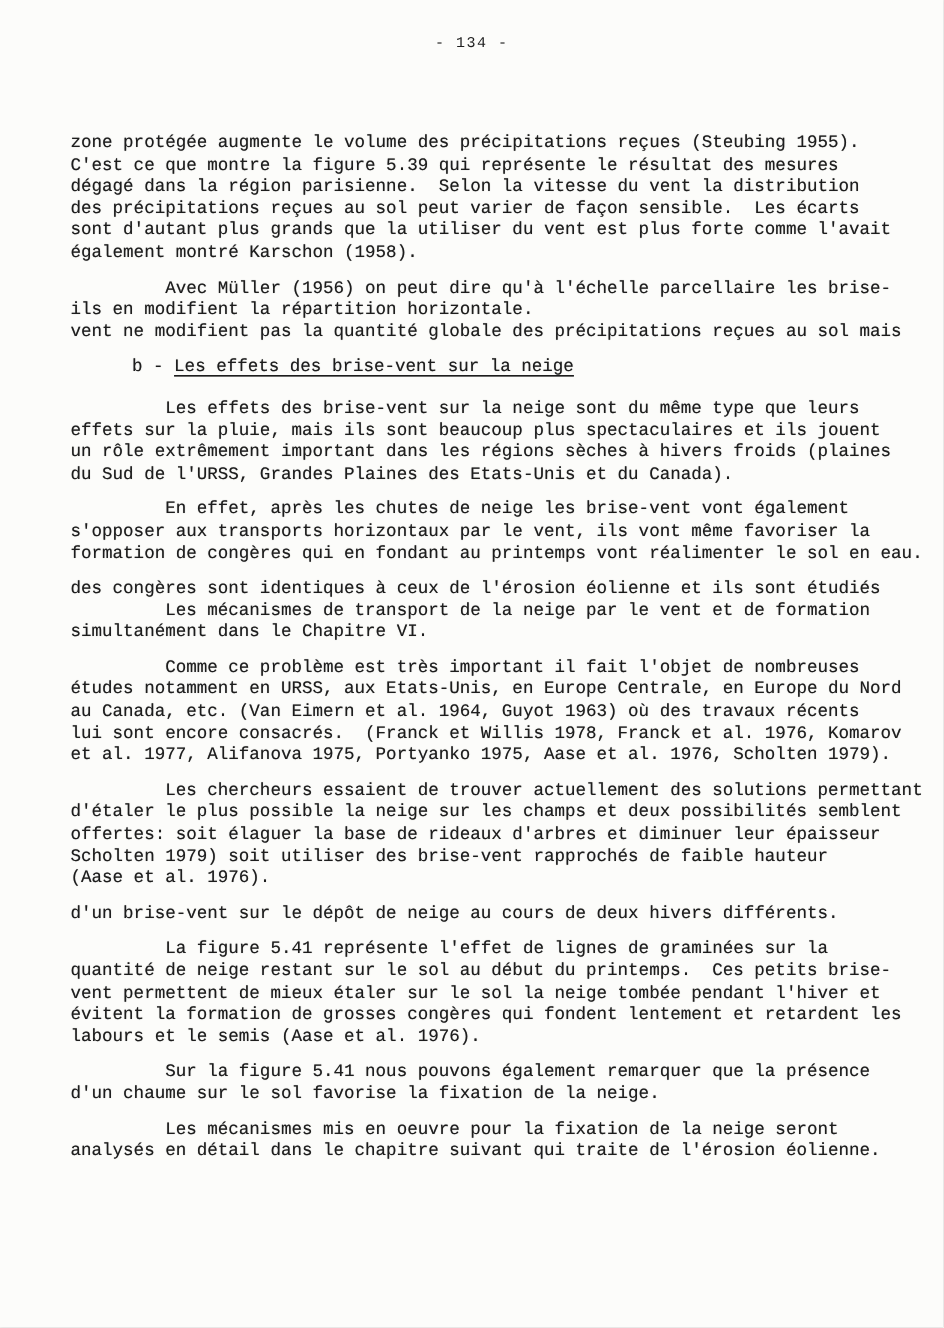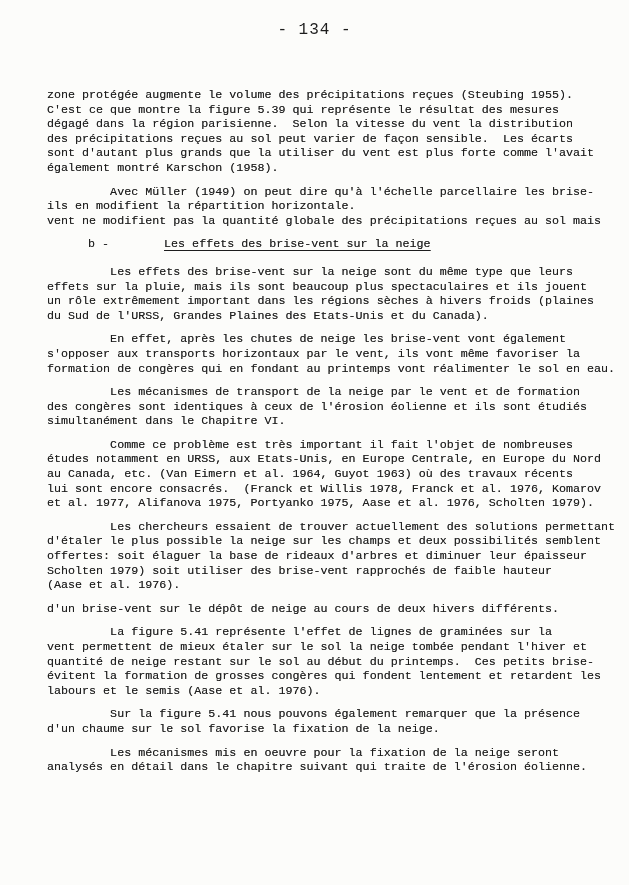--- a/index.html
+++ b/index.html
@@ -14,21 +14,21 @@
     margin: 0 auto;
     background: #fcfcfa;
     overflow: hidden;
     font-family: "Liberation Mono", "DejaVu Sans Mono", monospace;
     color: #1d1d1d;
     box-shadow: 0 0 2px rgba(0,0,0,0.15);
   }
   .pagenum {
     padding-top: 23px;
     text-align: center;
-    font-size: 16px;
+    font-size: 10px;
     line-height: 14px;
     letter-spacing: 1px;
     white-space: pre;
   }
   .body {
     padding: 51px 20px 0 31px;
   }
   .para {
     margin: 0 0 9px 16px;
   }
@@ -42,57 +42,56 @@
     margin: 4px 0 13px 0;
     padding-left: 57px;
     font-size: 11.7px;
     line-height: 14.6px;
     white-space: pre;
     text-shadow: 0 0 0.5px rgba(20,20,20,0.55);
   }
   .heading .underlined {
     text-decoration: underline;
     text-underline-offset: 3px;
-    margin-left: 48px;
   }
 </style>
 </head>
 <body>
 
 <div class="page">
   <div class="pagenum">- 134 -</div>
   <div class="body">
     <div class="para">
         <div>zone protégée augmente le volume des précipitations reçues (Steubing 1955).</div>
         <div>C'est ce que montre la figure 5.39 qui représente le résultat des mesures</div>
         <div>dégagé dans la région parisienne.  Selon la vitesse du vent la distribution</div>
         <div>des précipitations reçues au sol peut varier de façon sensible.  Les écarts</div>
         <div>sont d'autant plus grands que la utiliser du vent est plus forte comme l'avait</div>
         <div>également montré Karschon (1958).</div>
       </div>
     <div class="para">
-        <div>         Avec Müller (1949) on peut dire qu'à l'échelle parcellaire les brise-</div>
+        <div>         Avec Müller (1956) on peut dire qu'à l'échelle parcellaire les brise-</div>
         <div>ils en modifient la répartition horizontale.</div>
         <div>vent ne modifient pas la quantité globale des précipitations reçues au sol mais</div>
       </div>
     <div class="heading"><span>b - </span><span class="underlined">Les effets des brise-vent sur la neige</span></div>
     <div class="para">
         <div>         Les effets des brise-vent sur la neige sont du même type que leurs</div>
         <div>effets sur la pluie, mais ils sont beaucoup plus spectaculaires et ils jouent</div>
         <div>un rôle extrêmement important dans les régions sèches à hivers froids (plaines</div>
         <div>du Sud de l'URSS, Grandes Plaines des Etats-Unis et du Canada).</div>
       </div>
     <div class="para">
         <div>         En effet, après les chutes de neige les brise-vent vont également</div>
         <div>s'opposer aux transports horizontaux par le vent, ils vont même favoriser la</div>
         <div>formation de congères qui en fondant au printemps vont réalimenter le sol en eau.</div>
       </div>
     <div class="para">
+        <div>des congères sont identiques à ceux de l'érosion éolienne et ils sont étudiés</div>
         <div>         Les mécanismes de transport de la neige par le vent et de formation</div>
-        <div>des congères sont identiques à ceux de l'érosion éolienne et ils sont étudiés</div>
         <div>simultanément dans le Chapitre VI.</div>
       </div>
     <div class="para">
         <div>         Comme ce problème est très important il fait l'objet de nombreuses</div>
         <div>études notamment en URSS, aux Etats-Unis, en Europe Centrale, en Europe du Nord</div>
         <div>au Canada, etc. (Van Eimern et al. 1964, Guyot 1963) où des travaux récents</div>
         <div>lui sont encore consacrés.  (Franck et Willis 1978, Franck et al. 1976, Komarov</div>
         <div>et al. 1977, Alifanova 1975, Portyanko 1975, Aase et al. 1976, Scholten 1979).</div>
       </div>
     <div class="para">
@@ -100,22 +99,22 @@
         <div>d'étaler le plus possible la neige sur les champs et deux possibilités semblent</div>
         <div>offertes: soit élaguer la base de rideaux d'arbres et diminuer leur épaisseur</div>
         <div>Scholten 1979) soit utiliser des brise-vent rapprochés de faible hauteur</div>
         <div>(Aase et al. 1976).</div>
       </div>
     <div class="para">
         <div>d'un brise-vent sur le dépôt de neige au cours de deux hivers différents.</div>
       </div>
     <div class="para">
         <div>         La figure 5.41 représente l'effet de lignes de graminées sur la</div>
+        <div>quantité de neige restant sur le sol au début du printemps.  Ces petits brise-</div>
         <div>vent permettent de mieux étaler sur le sol la neige tombée pendant l'hiver et</div>
-        <div>quantité de neige restant sur le sol au début du printemps.  Ces petits brise-</div>
         <div>évitent la formation de grosses congères qui fondent lentement et retardent les</div>
         <div>labours et le semis (Aase et al. 1976).</div>
       </div>
     <div class="para">
         <div>         Sur la figure 5.41 nous pouvons également remarquer que la présence</div>
         <div>d'un chaume sur le sol favorise la fixation de la neige.</div>
       </div>
     <div class="para">
         <div>         Les mécanismes mis en oeuvre pour la fixation de la neige seront</div>
         <div>analysés en détail dans le chapitre suivant qui traite de l'érosion éolienne.</div>

